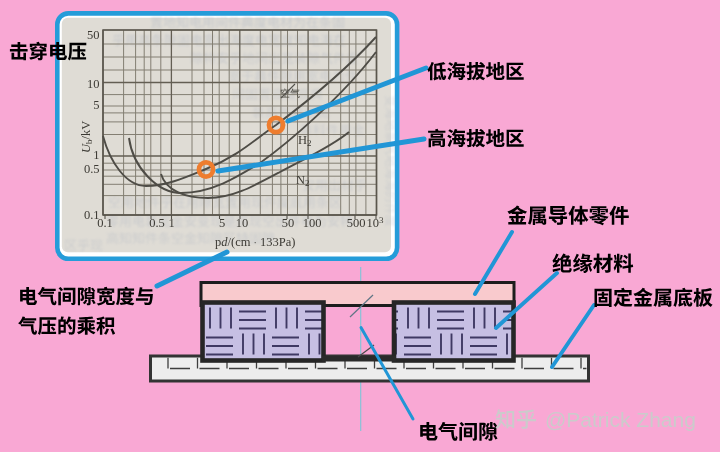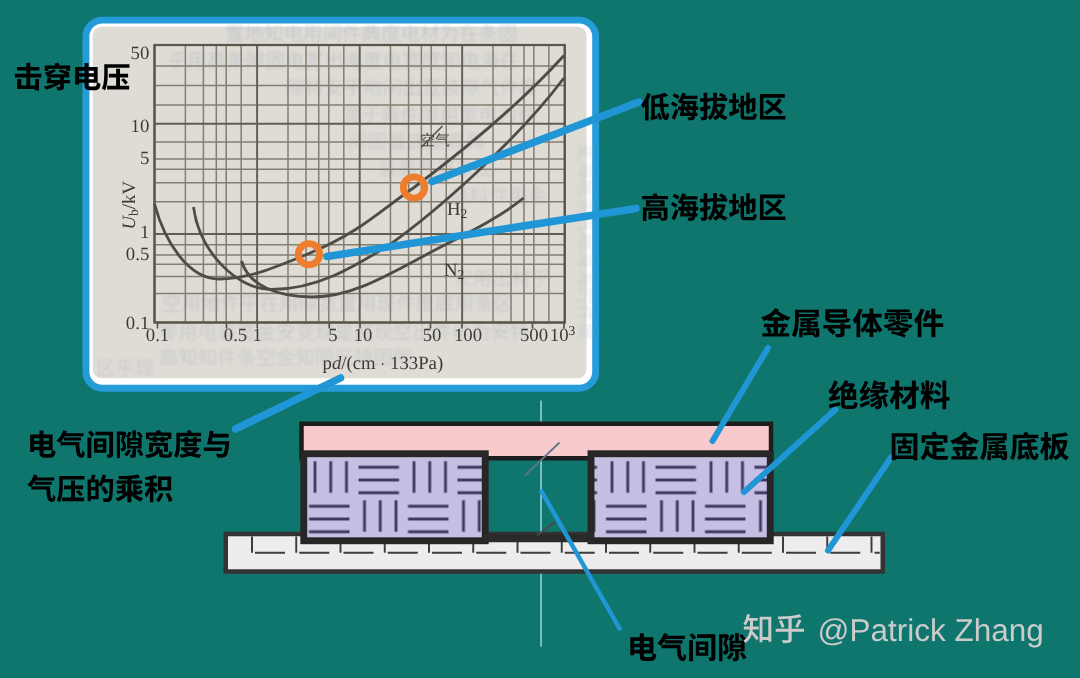--- a/index.html
+++ b/index.html
@@ -1,14 +1,14 @@
 <!DOCTYPE html>
 <html><head><meta charset="utf-8"><style>
 html,body{margin:0;padding:0;background:#fff;}
-.wrap{position:relative;width:720px;height:452px;overflow:hidden;background:#0f766e;}
+.wrap{position:relative;width:720px;height:452px;overflow:hidden;background:#f9a8d4;}
 </style></head><body>
 <div class="wrap">
 <svg width="720" height="452" viewBox="0 0 720 452" xmlns="http://www.w3.org/2000/svg">
 <defs>
 <pattern id="weave" width="66" height="52" patternUnits="userSpaceOnUse" patternTransform="translate(203,305)">
 <rect width="66" height="52" fill="#c6bfe3"></rect>
 <g stroke="#3f3963" stroke-width="1.9">
 <path d="M7,2.5V23.5M17.5,2.5V23.5M28,2.5V23.5"></path>
 <path d="M36,6.5H63M36,15H63M36,23.5H63"></path>
 <path d="M3,32.5H30M3,41H30M3,49.5H30"></path>

